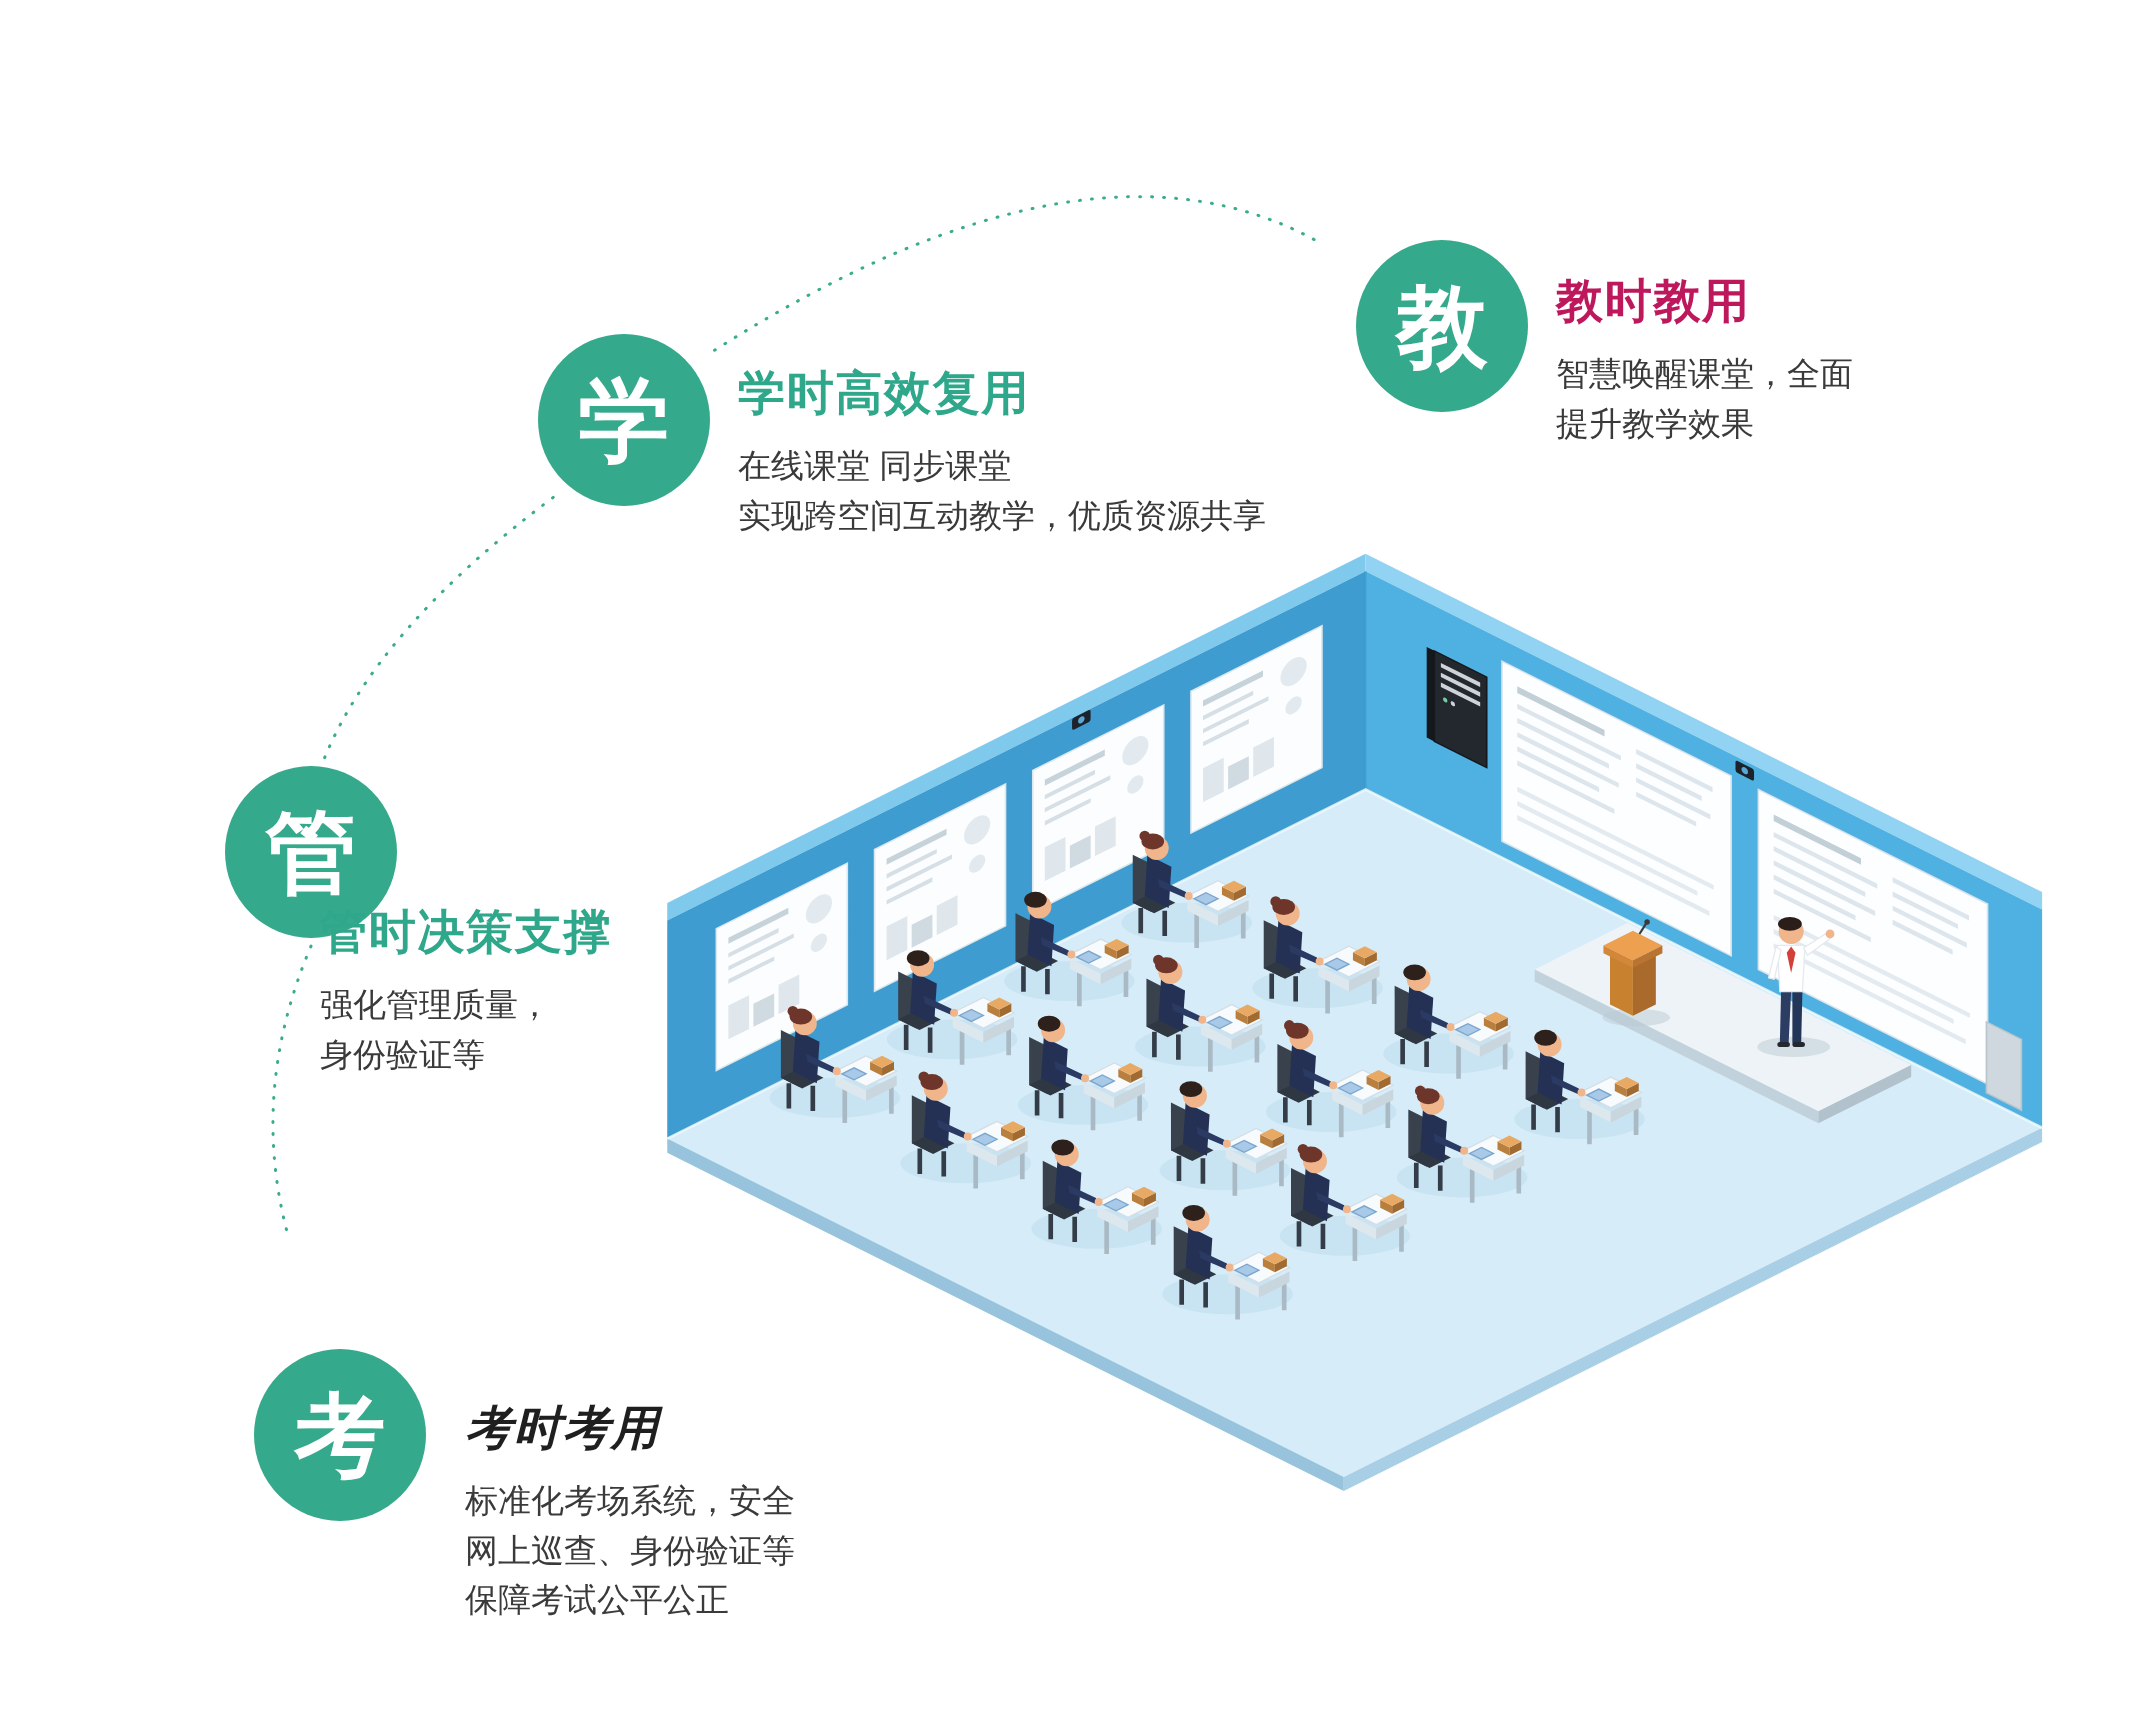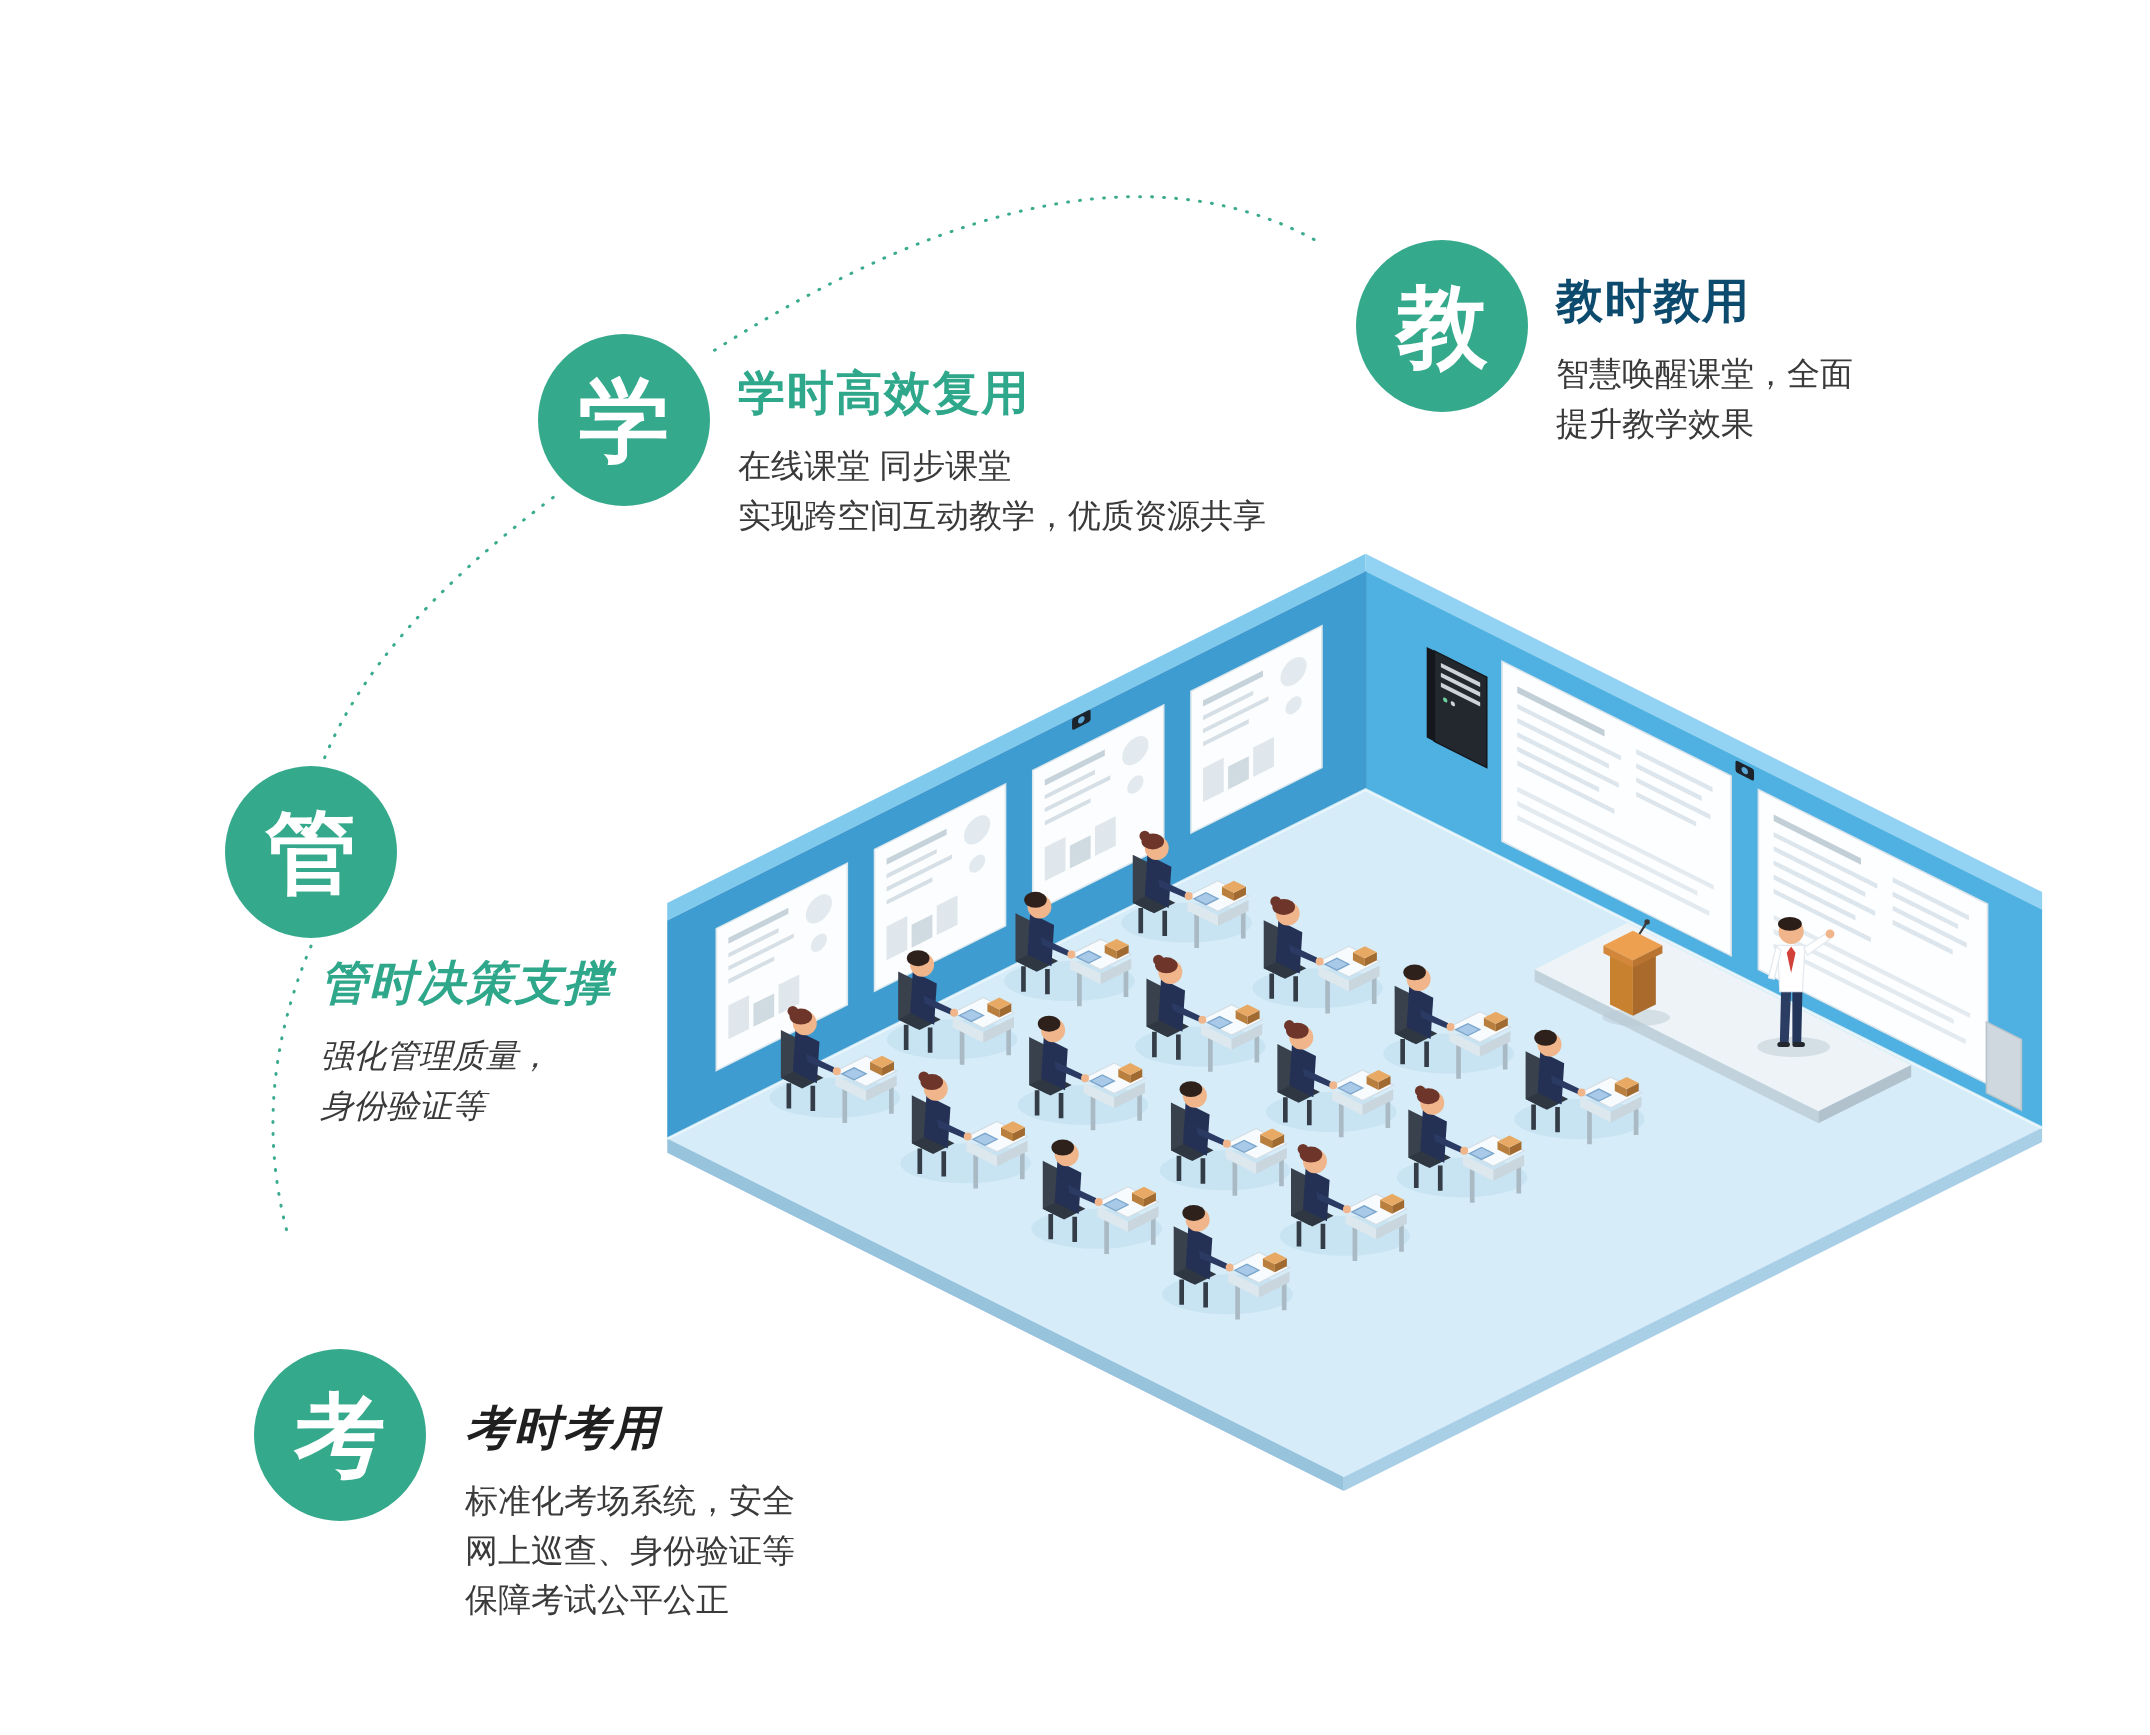--- a/index.html
+++ b/index.html
@@ -12,21 +12,21 @@
          font-size:91px;font-weight:bold;line-height:1;}
   .sec-text{position:absolute;}
   .sec-title{font-size:47px;font-weight:bold;letter-spacing:1.7px;white-space:nowrap;}
   .sec-body{margin-top:16.3px;font-size:33px;line-height:1.5;color:var(--body-text,#3a3a3a);}
   .sec-line{white-space:nowrap;}
   #badge-xue{left:538px;top:334px;}
   #text-xue{left:738px;top:362px;}
   #badge-jiao{left:1356px;top:240px;}
   #text-jiao{left:1556px;top:270px;}
   #badge-guan{left:225px;top:766px;}
-  #text-guan{left:320px;top:952px;font-style:italic;}
+  #text-guan{left:320px;top:901px;}
   #badge-kao{left:254px;top:1349px;}
   #text-kao{left:465px;top:1397px;}
 </style>
 </head>
 <body>
 
 <div class="canvas">
 
   <svg class="arcs" viewBox="0 0 5035 4035">
     <path d="M 1661 814 Q 2525 265 3061 560" fill="none" style="stroke:var(--arc-color,#3aab8d)" stroke-width="7" stroke-dasharray="2 26" stroke-linecap="round"></path>
@@ -215,21 +215,21 @@
       <div class="sec-body">
         <div class="sec-line">在线课堂 同步课堂</div>
         <div class="sec-line">实现跨空间互动教学，优质资源共享</div>
       </div>
     </div>
   </section>
 
   <section>
     <div class="badge" id="badge-jiao">教</div>
     <div class="sec-text" id="text-jiao">
-      <div class="sec-title" style="color: #0c4a6e;">教时教用</div>
+      <div class="sec-title" style="color: #be185d;">教时教用</div>
       <div class="sec-body">
         <div class="sec-line">智慧唤醒课堂，全面</div>
         <div class="sec-line">提升教学效果</div>
       </div>
     </div>
   </section>
 
   <section>
     <div class="badge" id="badge-guan">管</div>
     <div class="sec-text" id="text-guan">

